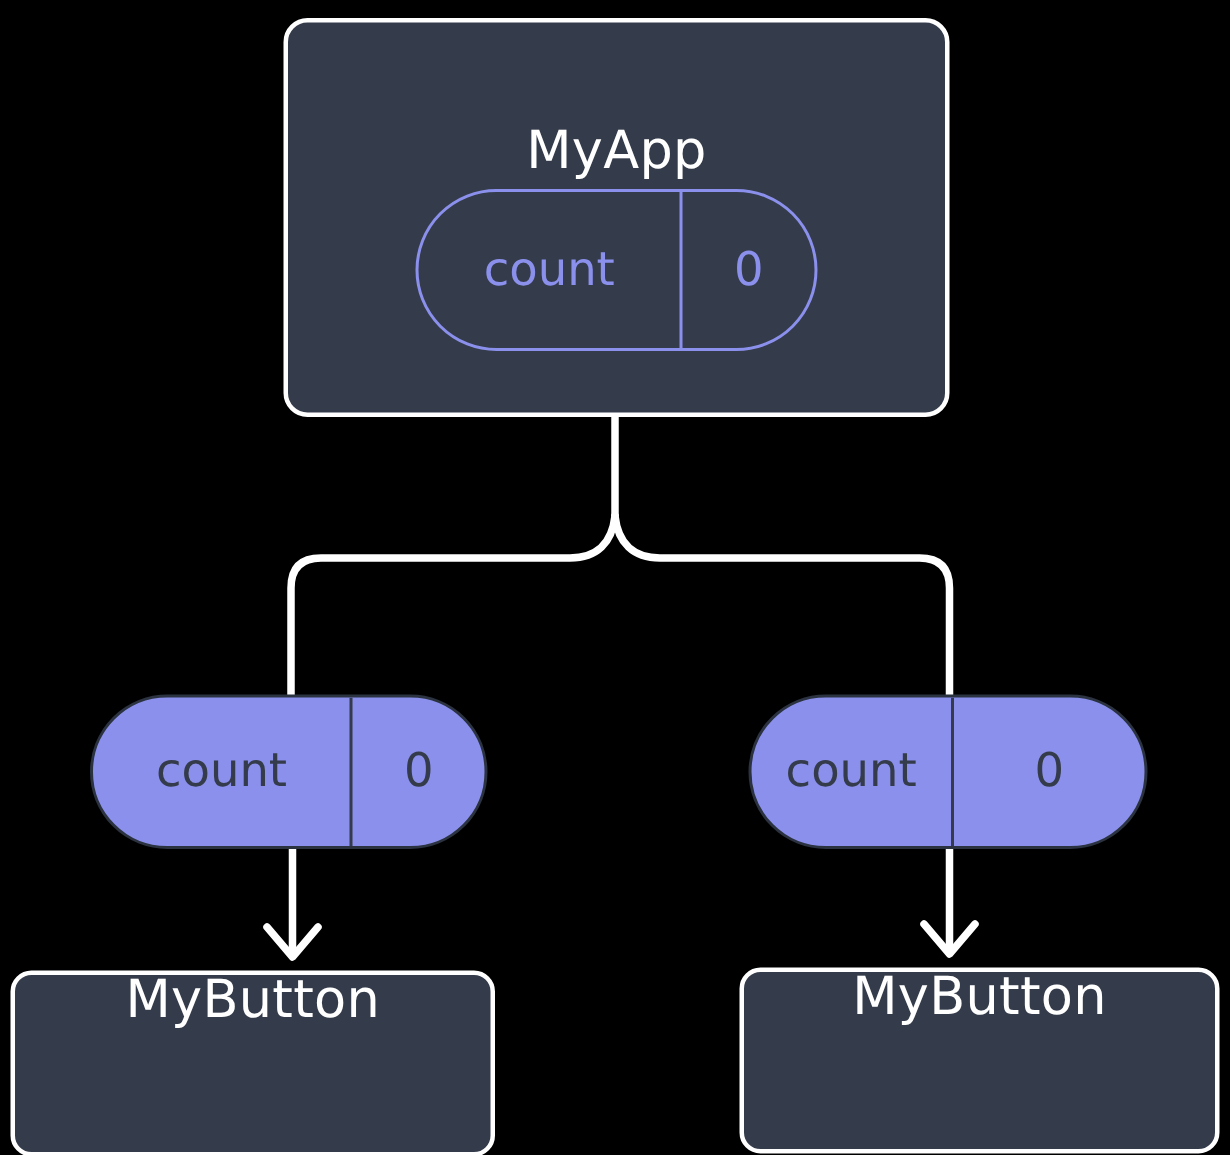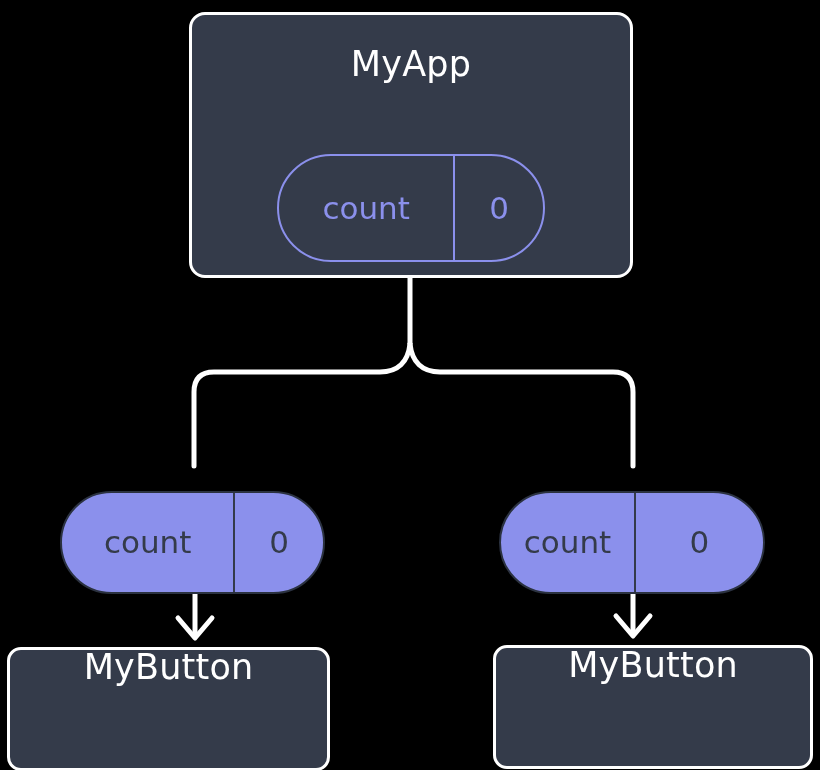--- a/index.html
+++ b/index.html
@@ -49,21 +49,21 @@
   }
 
   
   #node-myapp {
     left: 189px;
     top: 12px;
     width: 444px;
     height: 266px;
     border-radius: 16px;
     justify-content: flex-start;
-    padding-top: 32px;
+    padding-top: 69px;
     text-align: right;
   }
 
   
   .leaf-box {
     justify-content: flex-start;
     border-radius: 14px;
   }
   #node-mybutton-left {
     left: 7px;
@@ -79,21 +79,20 @@
   }
 
   
   .pill {
     position: absolute;
     box-sizing: border-box;
     display: flex;
     align-items: stretch;
     border-radius: 999px;
     overflow: hidden;
-    margin-top: 28px;
   }
   .pill-key, .pill-val {
     display: flex;
     align-items: center;
     justify-content: center;
     font-size: 31px;
     line-height: 1;
     white-space: nowrap;
     box-sizing: border-box;
   }

